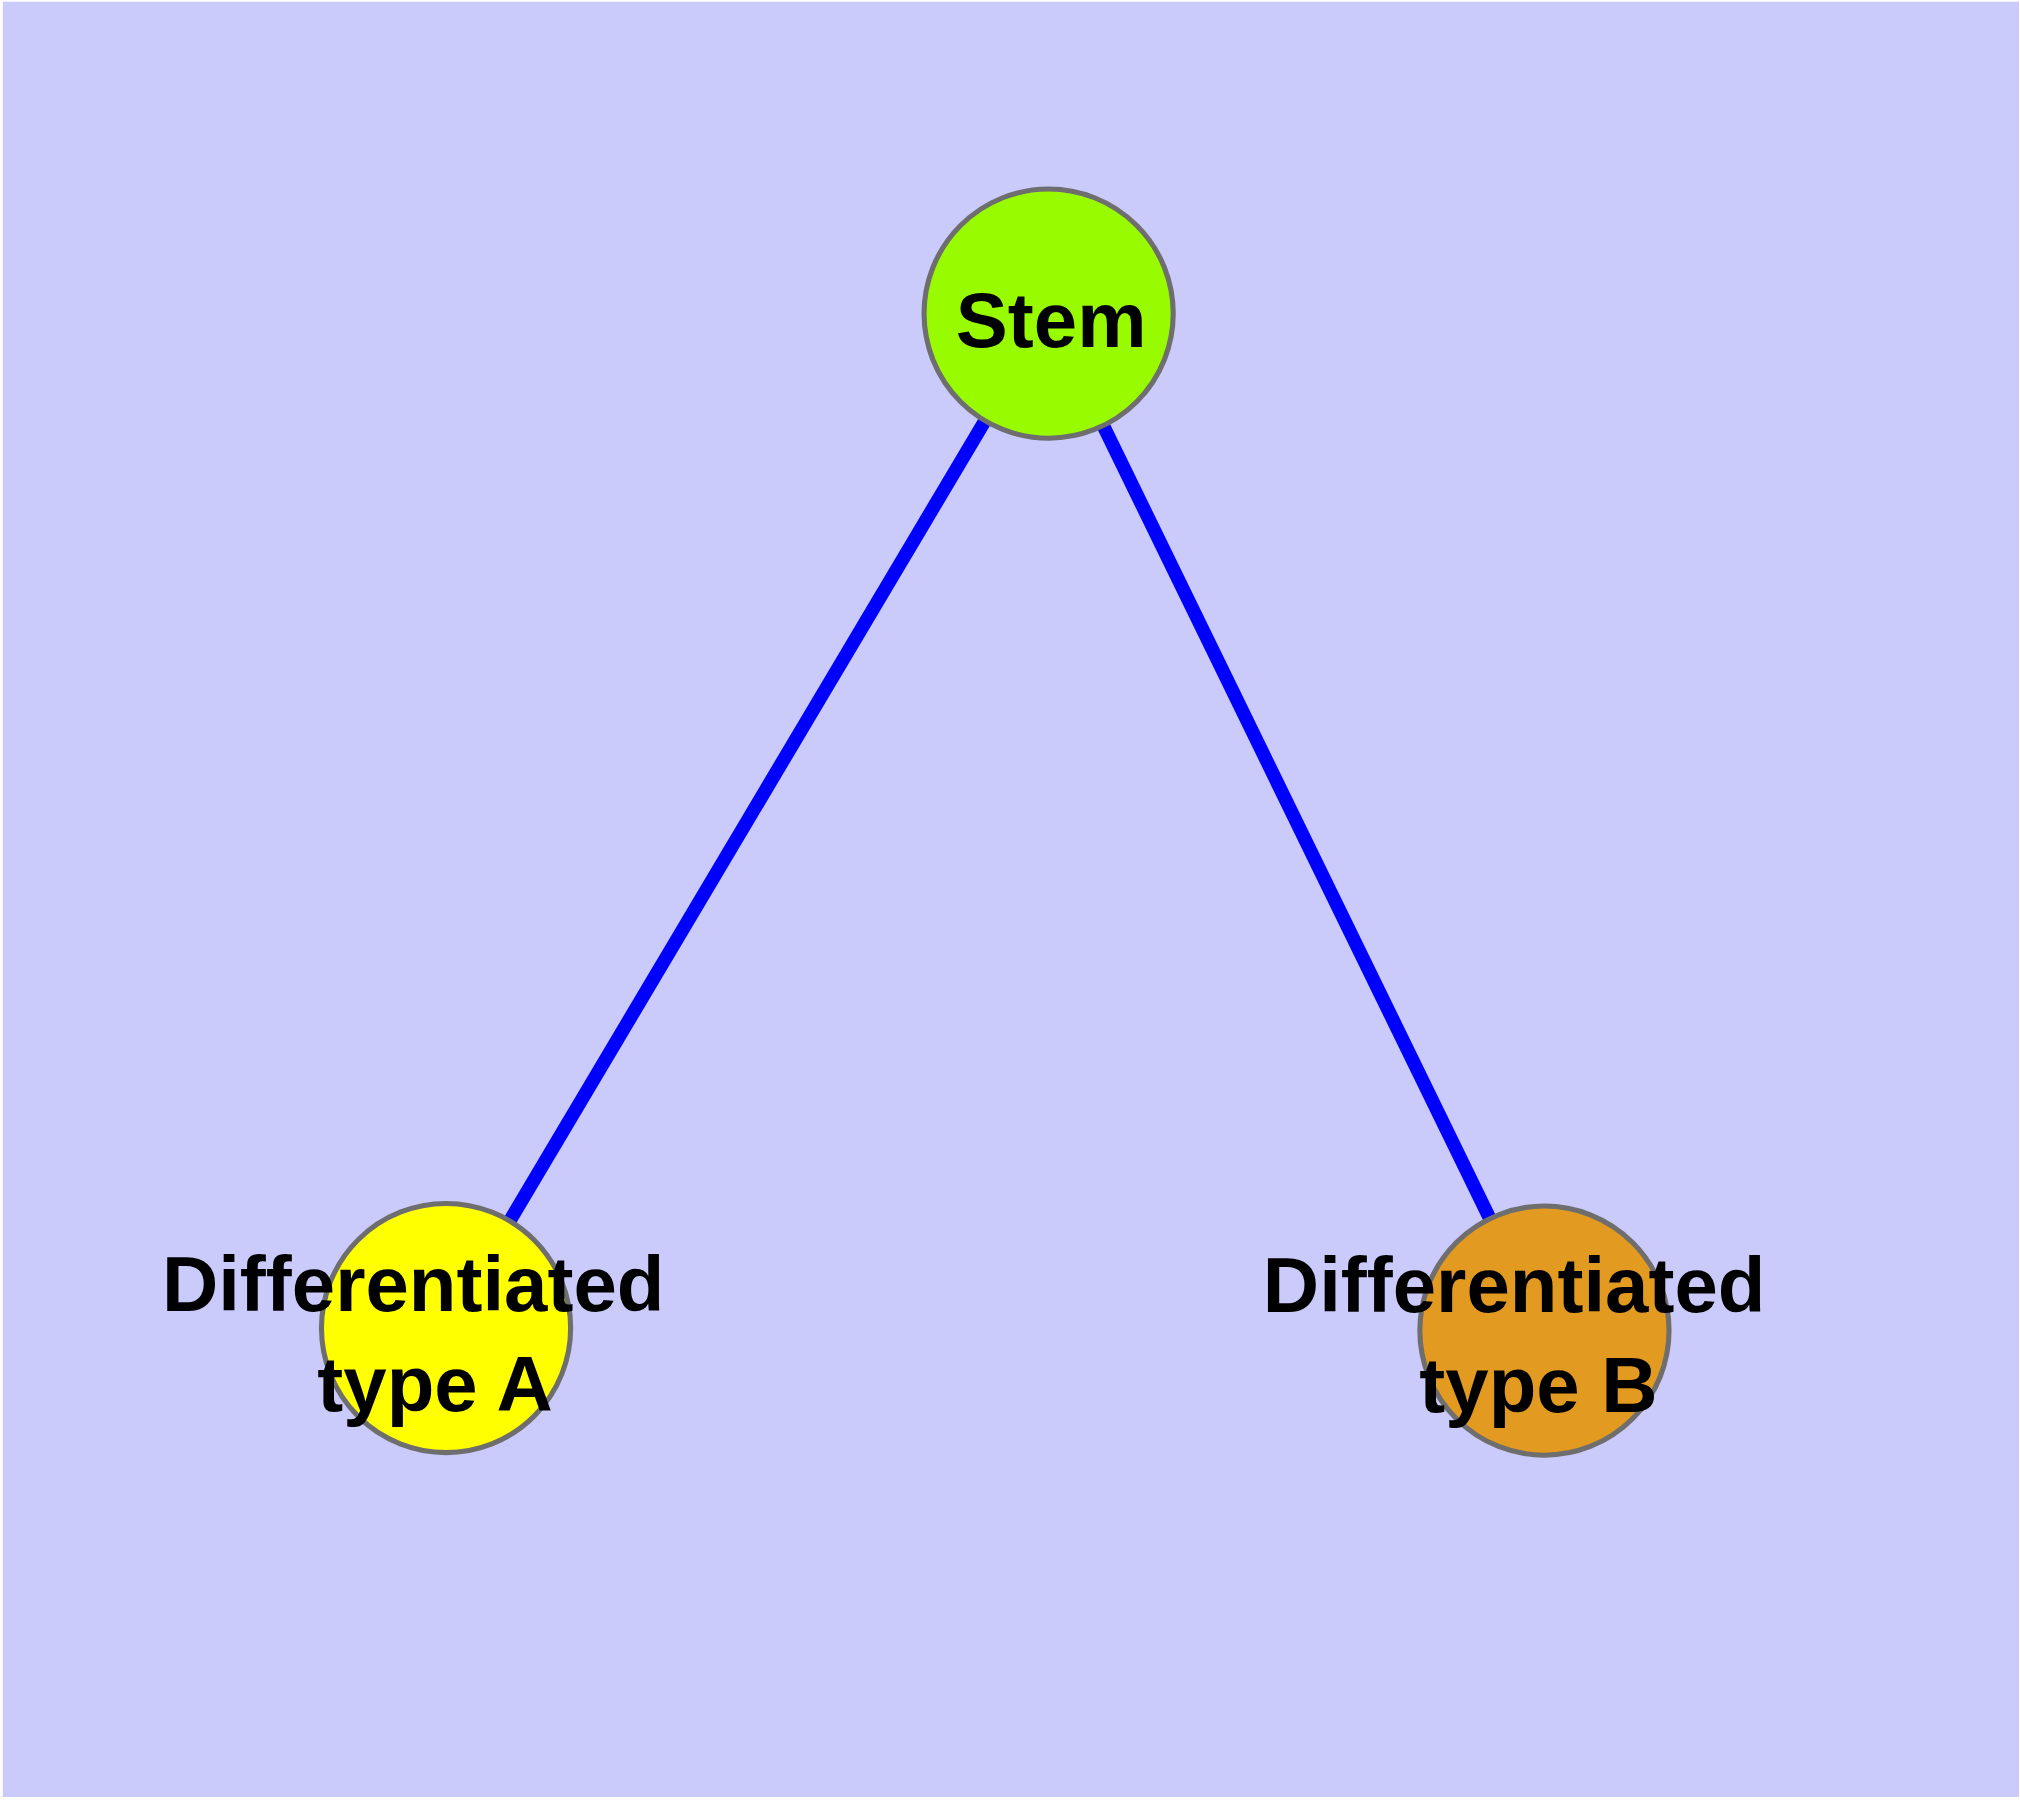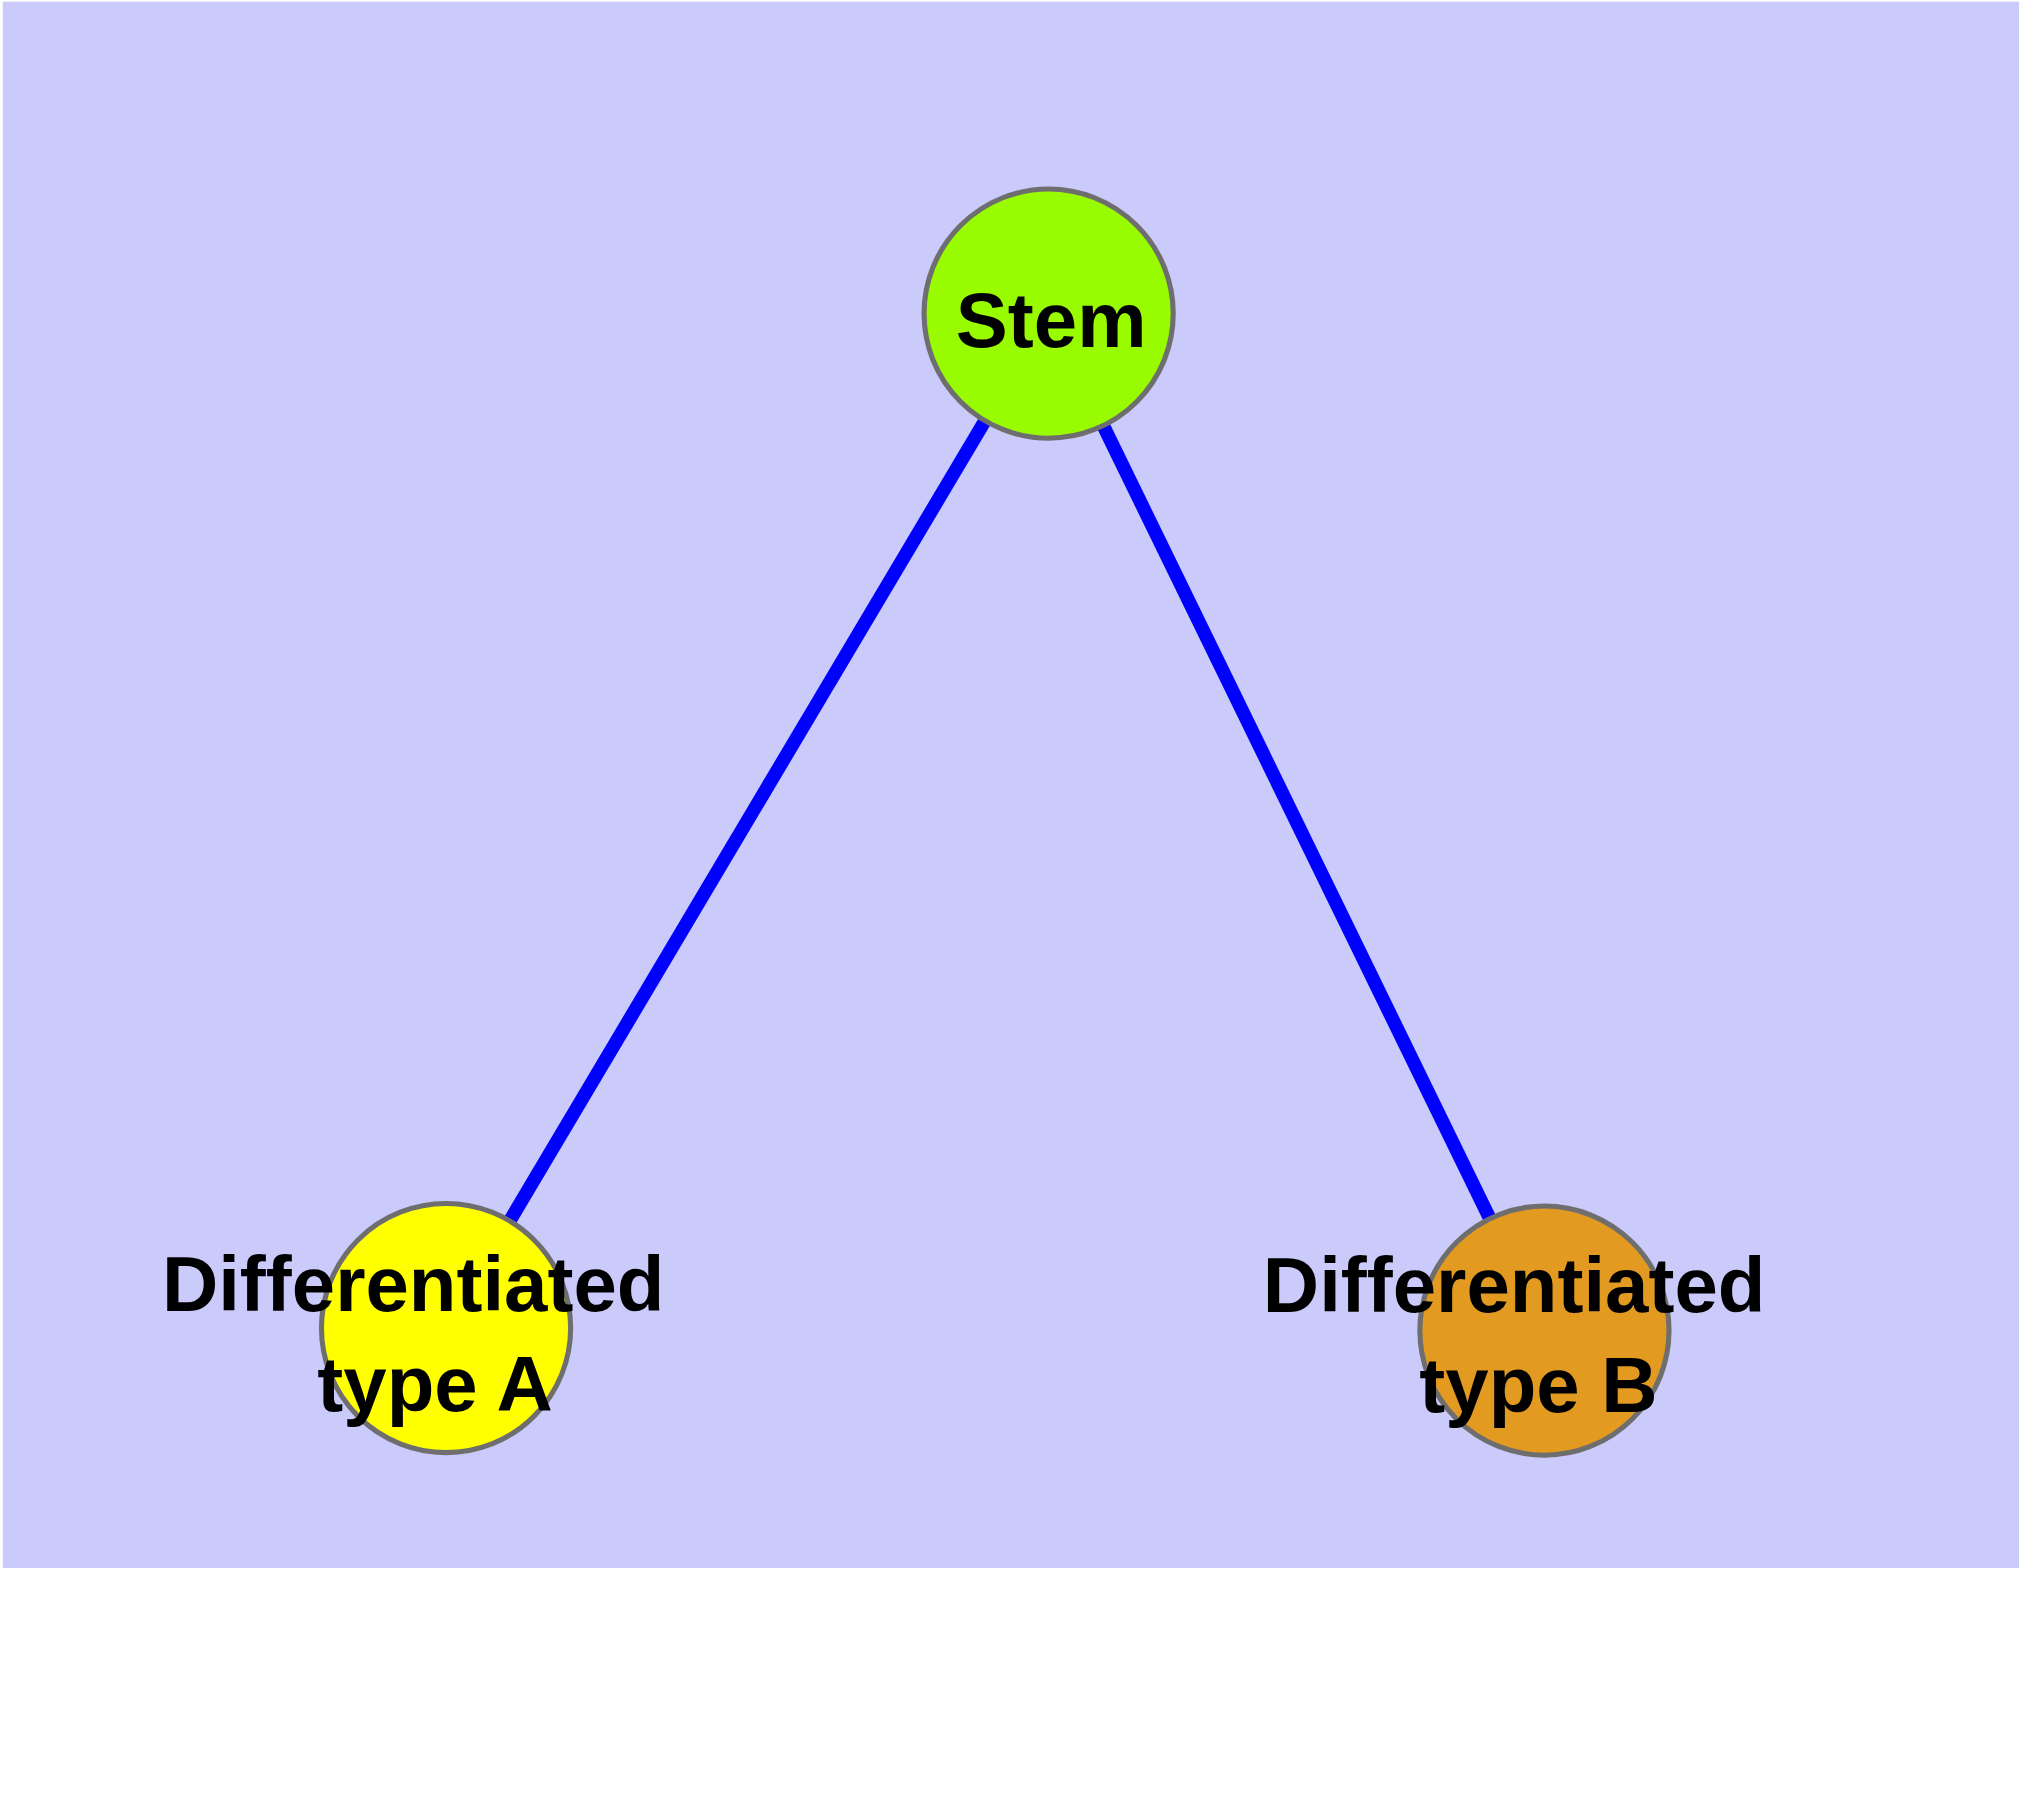--- a/index.html
+++ b/index.html
@@ -3,21 +3,21 @@
 <meta charset="utf-8">
 <style>
   html, body {
     margin: 0;
     padding: 0;
     background: #ffffff;
   }
   .page {
     position: relative;
     width: 2021px;
-    height: 1568px;
+    height: 1797px;
     background: #ffffff; 
     overflow: hidden;
   }
   .page svg {
     display: block;
     width: 2021px;
     height: 1812px;
   }
   .node-label {
     font-family: "Liberation Sans", sans-serif;

